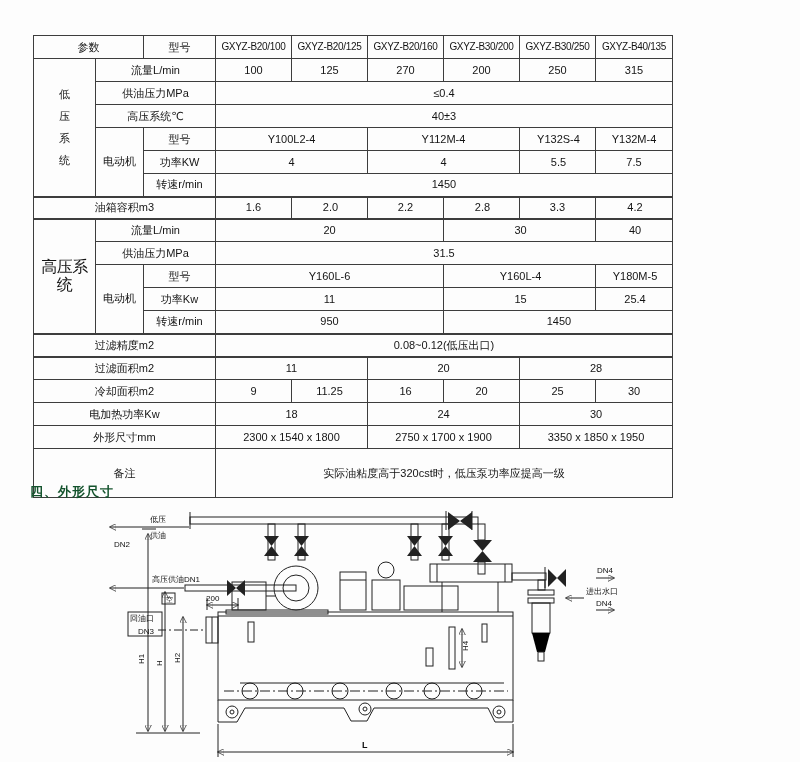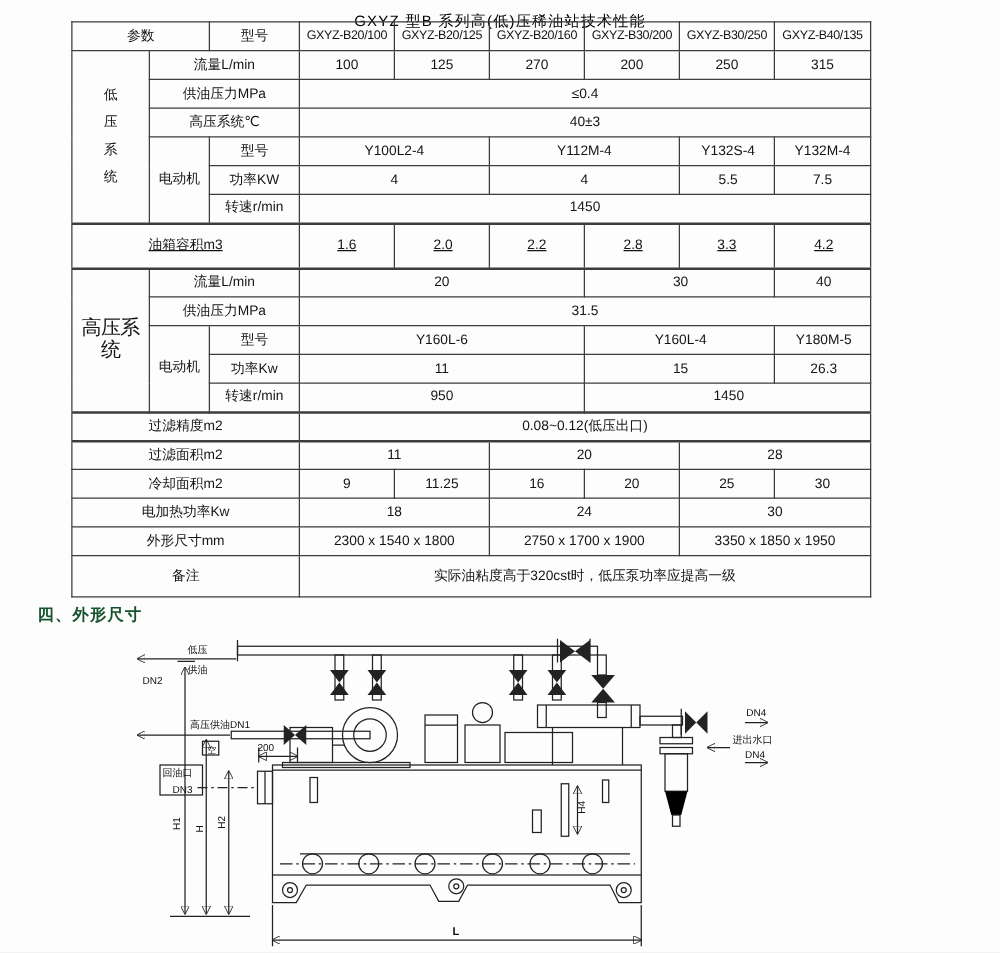--- a/index.html
+++ b/index.html
@@ -1,45 +1,44 @@
 <!DOCTYPE html>
 <html><head>
 <meta charset="utf-8">
 <style>
   html,body{margin:0;padding:0;background:#e8e8e8;}
   .page{position:relative;width:800px;height:762px;background:#fdfdfd;overflow:hidden;
         font-family:"Liberation Sans","DejaVu Sans",sans-serif;color:#161616;}
   .doc-title{position:absolute;top:9px;left:0;width:100%;text-align:center;
              font-size:12px;letter-spacing:1px;color:#000;}
-  table.spec{position:absolute;left:33px;top:17px;width:639px;border-collapse:collapse;
-             table-layout:fixed;font-size:11px;color:#141414;margin-left:24px;}
+  table.spec{position:absolute;left:33px;top:35px;width:639px;border-collapse:collapse;
+             table-layout:fixed;font-size:11px;color:#141414;}
   table.spec td{border:1px solid #3d3d3d;text-align:center;vertical-align:middle;
                 padding:0 2px;overflow:hidden;line-height:1.15;}
   table.spec tr{height:23px;}
-  table.spec tr.short{height:36px;text-decoration:underline;}
-  table.spec tr.remark{height:33px;}
+  table.spec tr.short{height:22px;}
+  table.spec tr.remark{height:49px;}
   table.spec tr.tt td{border-top-width:2px;}
   table.spec td.al{text-align:center;padding-left:4px;}
   table.spec td.m{font-size:10px;letter-spacing:-0.3px;}
   table.spec td.vstack{white-space:pre-line;line-height:22px;font-size:11px;}
   table.spec td.small10{font-size:16px;letter-spacing:-0.5px;padding:0;}
   .section-heading{position:absolute;left:30px;top:483px;font-size:13px;
                    font-weight:bold;color:#14532d;letter-spacing:1px;}
   svg.drawing{position:absolute;left:0;top:505px;}
   svg.drawing line, svg.drawing rect, svg.drawing circle, svg.drawing path, svg.drawing polyline
       {stroke:#222;fill:none;stroke-width:1;}
   svg.drawing text{fill:#111;stroke:none;font-family:"Liberation Sans","DejaVu Sans",sans-serif;}
   .t8{font-size:8px;} .t7{font-size:7px;} .t9{font-size:9px;font-weight:bold;}
 </style>
 </head>
 <body>
 
 <div class="page">
 
-  <div class="doc-title">GXYZ 型B 系列高(低)压稀油站技术性能</div>
 
   <table class="spec">
     <colgroup>
       <col style="width:62px">
         <col style="width:48px">
         <col style="width:72px">
       <col style="width:76px">
         <col style="width:76px">
         <col style="width:76px">
       <col style="width:76px">
@@ -121,21 +120,21 @@
           <td rowspan="3">电动机</td>
           <td>型号</td>
           <td colspan="3">Y160L-6</td>
           <td colspan="2" class="al">Y160L-4</td>
           <td class="al">Y180M-5</td>
         </tr>
         <tr>
           <td>功率Kw</td>
           <td colspan="3">11</td>
           <td colspan="2" class="al">15</td>
-          <td class="al">26.3</td>
+          <td class="al">25.4</td>
         </tr>
         <tr>
           <td>转速r/min</td>
           <td colspan="3">950</td>
           <td colspan="3" class="al">1450</td>
         </tr>
         <tr class="tt">
           <td colspan="3">过滤精度m2</td>
           <td colspan="6">0.08~0.12(低压出口)</td>
         </tr>

